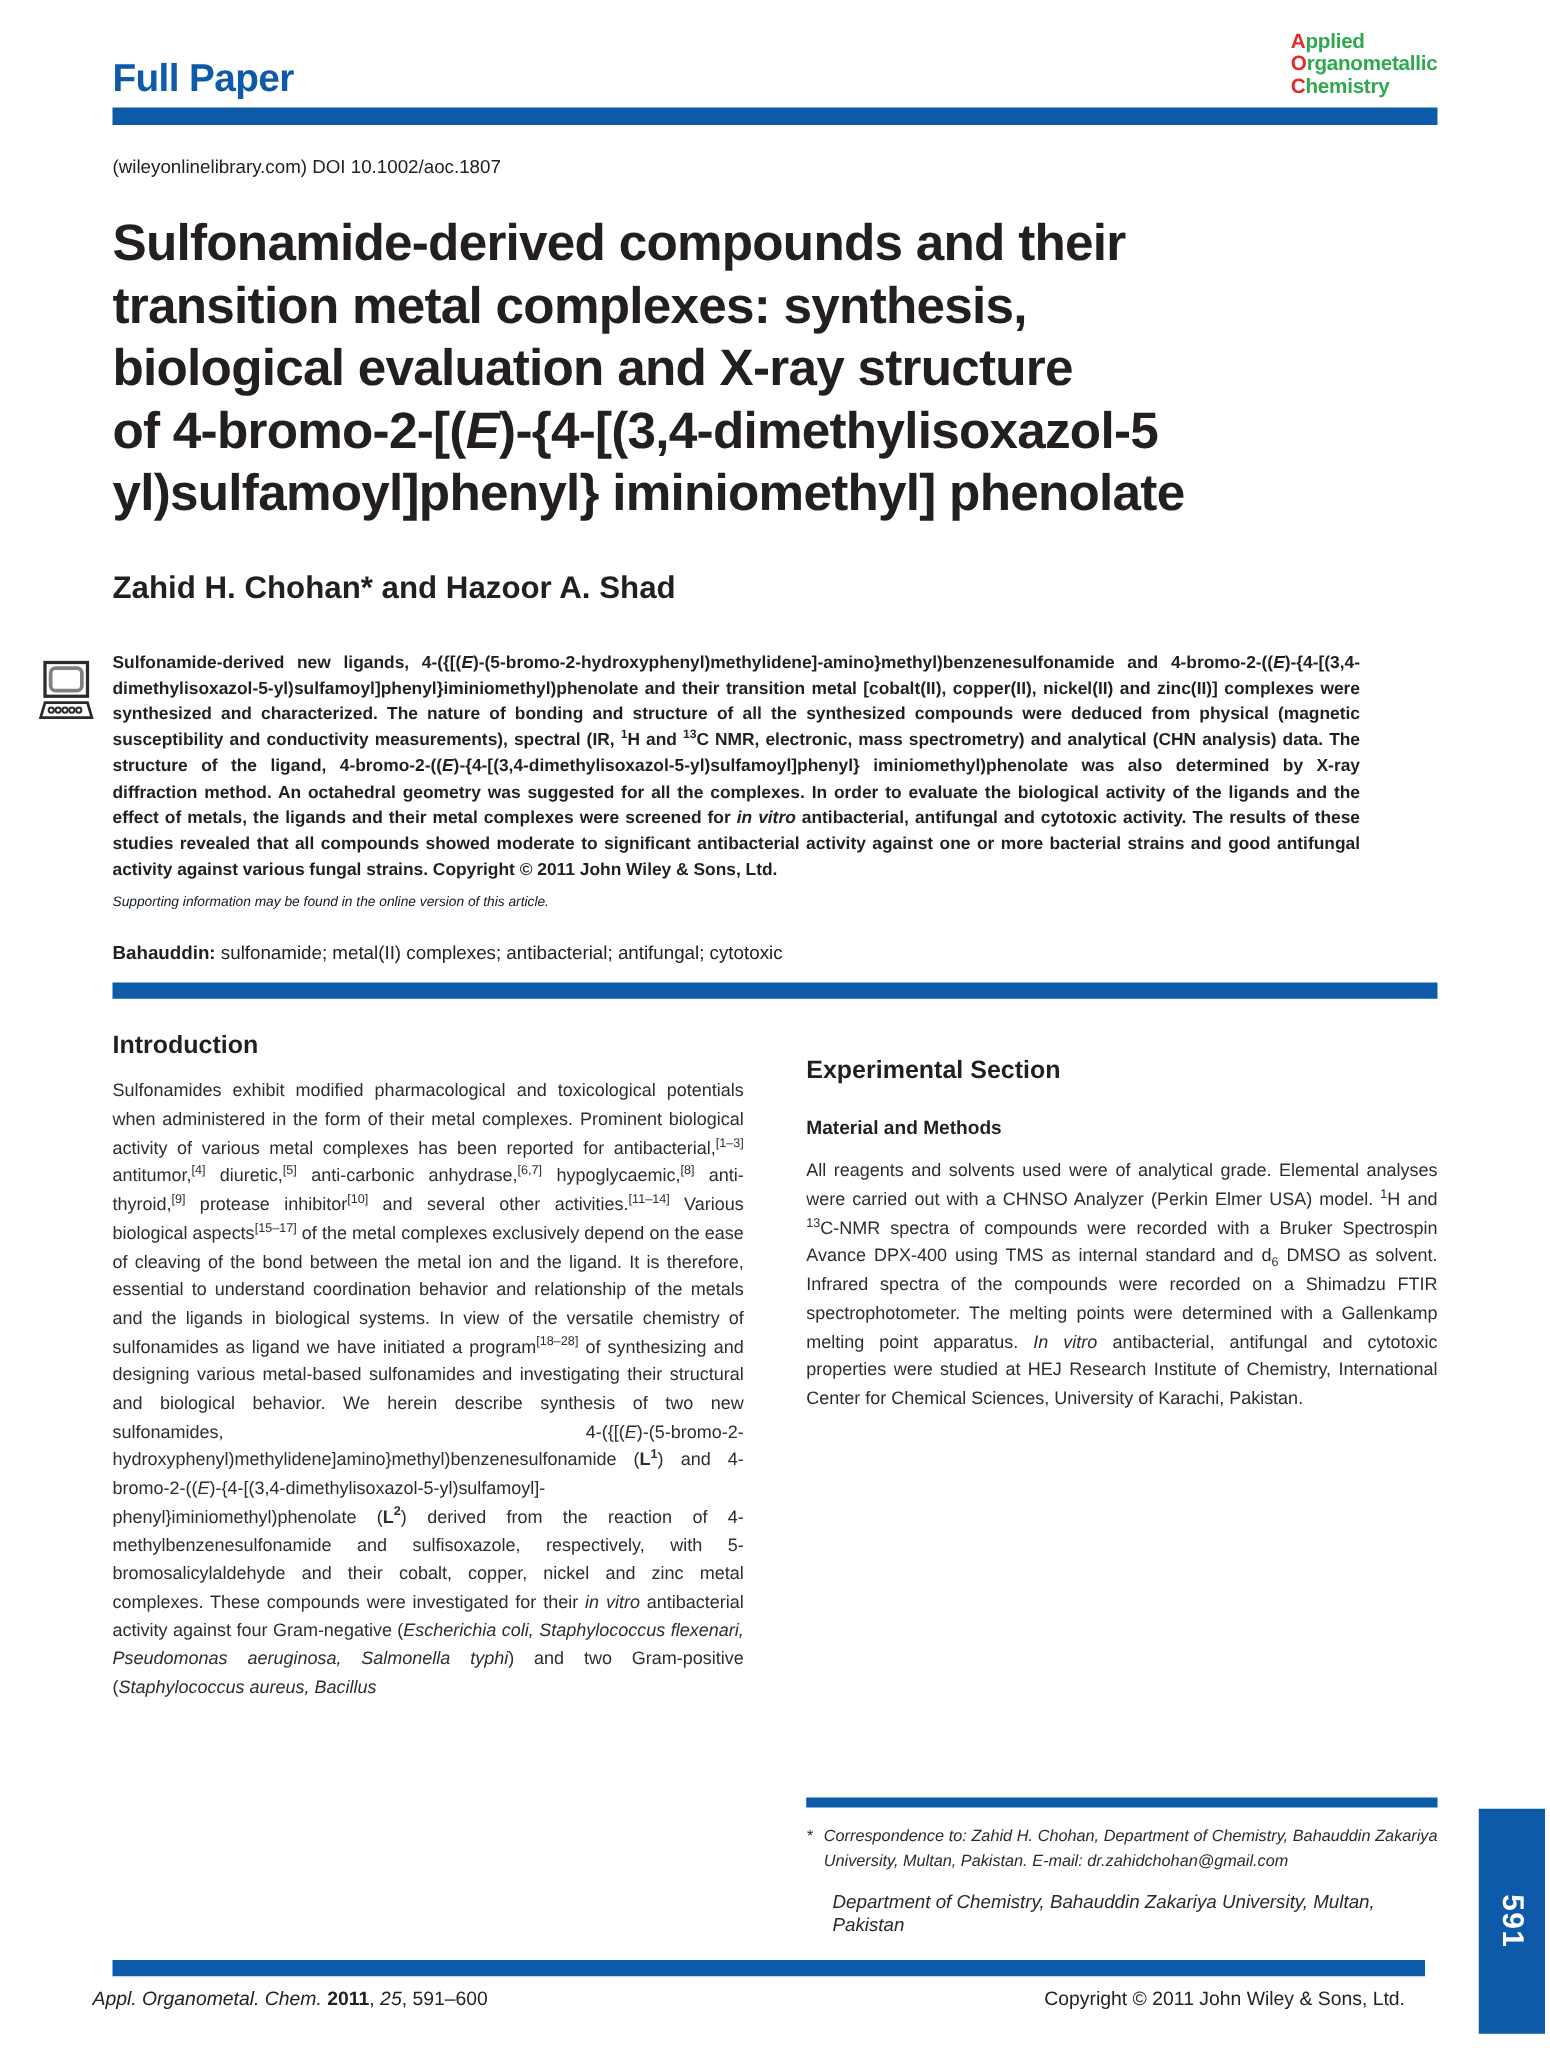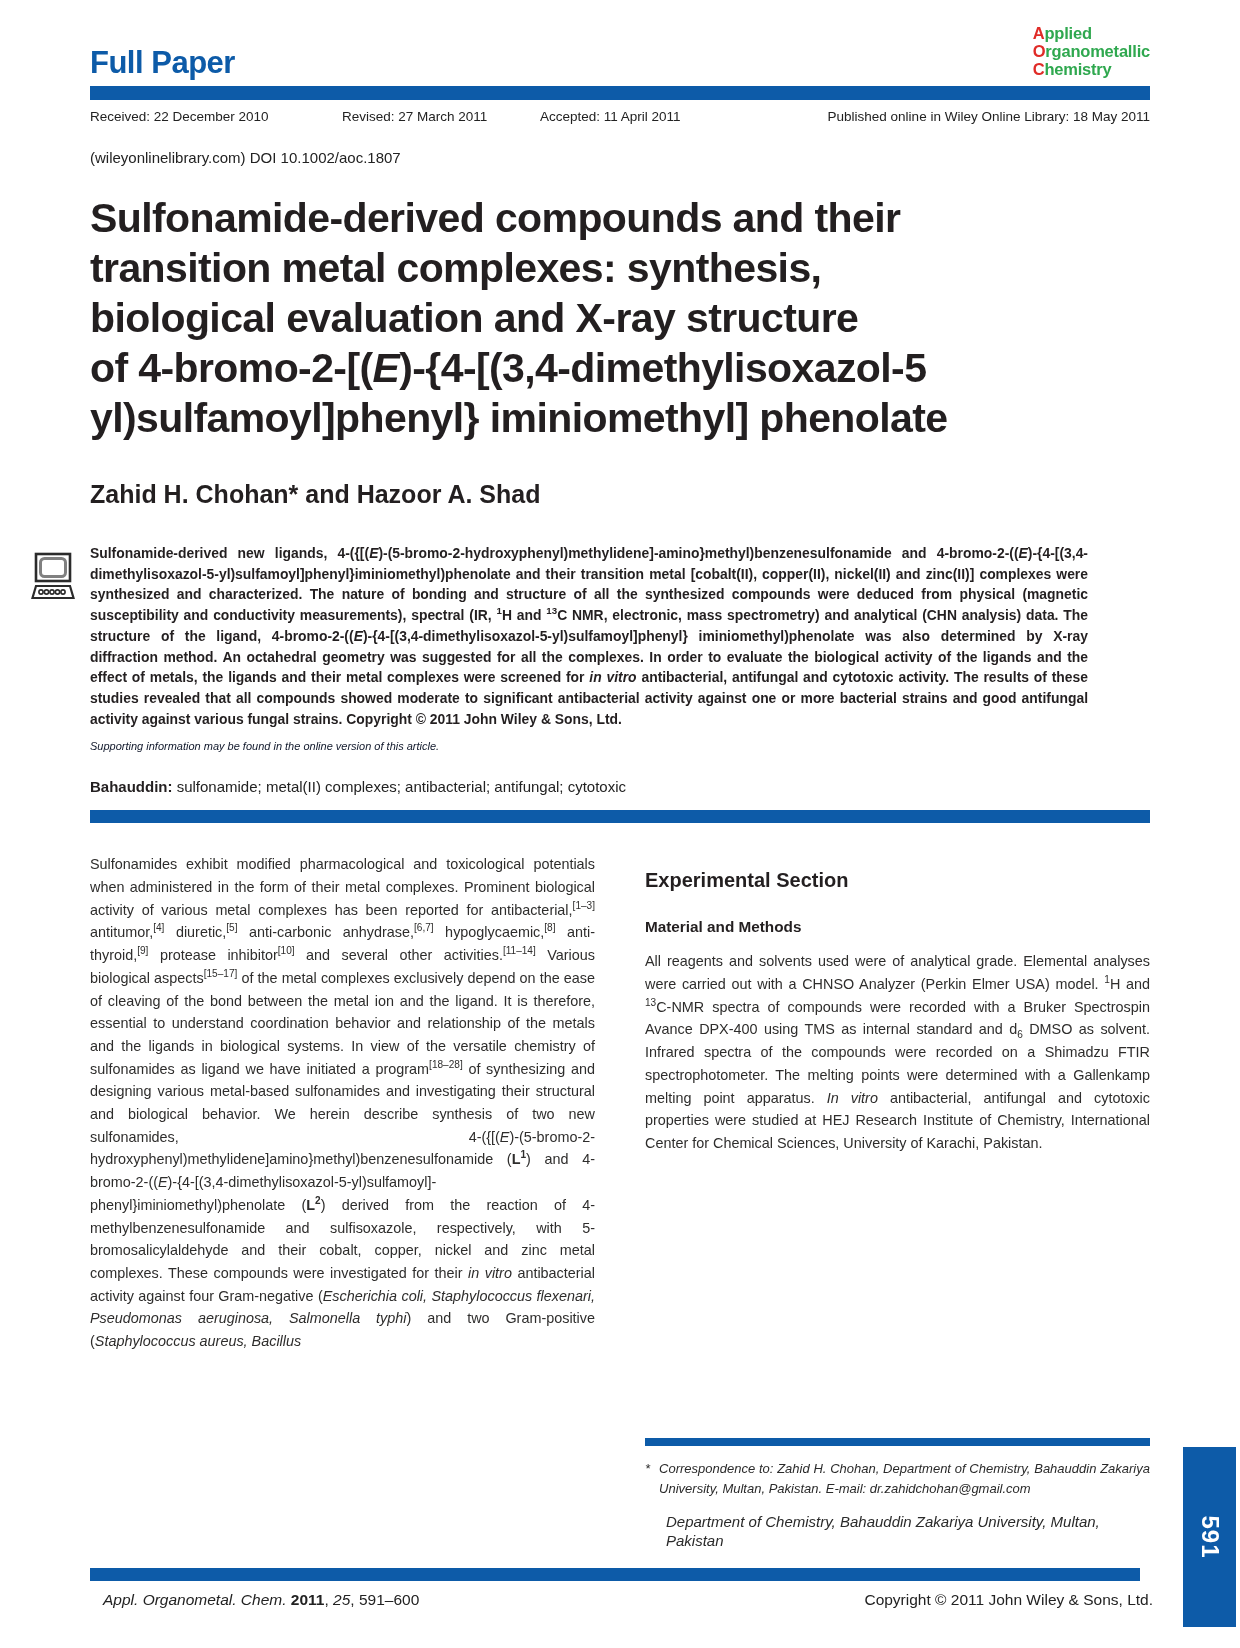--- a/index.html
+++ b/index.html
@@ -43,21 +43,21 @@
   sup{font-size:0.7em;line-height:0;vertical-align:super;}
   sub{font-size:0.7em;line-height:0;vertical-align:sub;}
   
   .footnote{position:absolute;left:645px;top:1438px;width:505px;}
   .foot-rule{background:#0d5ba8;height:8px;width:100%;}
   .foot-body{display:flex;gap:9px;margin-top:13px;font-size:13px;line-height:19.5px;font-style:italic;color:#2a2a2a;text-align:justify;}
   .foot-marker{flex:0 0 auto;}
   .affiliation{margin-top:14px;padding-left:21px;font-size:15px;line-height:19px;font-style:italic;color:#2a2a2a;}
   
   .bottom-rule{position:absolute;left:90px;top:1568px;width:1050px;height:13px;background:#0d5ba8;}
-  .footer-row{position:absolute;left:103px;top:1591px;width:1050px;display:flex;justify-content:space-between;font-size:15.5px;color:#222;}
+  .footer-row{position:absolute;left:74px;top:1591px;width:1050px;display:flex;justify-content:space-between;font-size:15.5px;color:#222;}
   
   .page-tab{position:absolute;left:1183px;top:1447px;width:53px;height:180px;background:#0d5ba8;
     display:flex;align-items:center;justify-content:center;}
   .page-tab span{transform:rotate(90deg);color:#fff;font-weight:bold;font-size:24px;letter-spacing:1px;}
 </style>
 </head>
 <body>
 
 <div class="page">
   <div class="content">
@@ -66,26 +66,20 @@
       <div class="section-label">Full Paper</div>
       <div class="logo">
         <div><span class="first">A</span><span class="rest">pplied</span></div>
         <div><span class="first">O</span><span class="rest">rganometallic</span></div>
         <div><span class="first">C</span><span class="rest">hemistry</span></div>
       </div>
     </div>
 
     <div class="rule"></div>
 
-    <div class="dates">
-      <span class="d1">Received: 22 December 2010</span>
-      <span class="d2">Revised: 27 March 2011</span>
-      <span class="d3">Accepted: 11 April 2011</span>
-      <span class="d4">Published online in Wiley Online Library: 18 May 2011</span>
-    </div>
 
     <div class="doi">(wileyonlinelibrary.com) DOI 10.1002/aoc.1807</div>
 
     <h1 class="title" style="margin-bottom:0;">
       <div>Sulfonamide-derived compounds and their</div>
       <div>transition metal complexes: synthesis,</div>
       <div>biological evaluation and X-ray structure</div>
       <div>of 4-bromo-2-[(<i>E</i>)-{4-[(3,4-dimethylisoxazol-5</div>
       <div>yl)sulfamoyl]phenyl} iminiomethyl] phenolate</div>
     </h1>
@@ -114,20 +108,21 @@
 
     <div class="keywords">
       <b>Bahauddin:</b>
       <span>sulfonamide; metal(II) complexes; antibacterial; antifungal; cytotoxic</span>
     </div>
 
     <div class="divider"></div>
 
     <div class="columns">
       <div class="col">
+        <h2 class="sec">Introduction</h2>
         <p>Sulfonamides exhibit modified pharmacological and toxicological potentials when administered in the form of their metal complexes. Prominent biological activity of various metal complexes has been reported for antibacterial,<sup>[1–3]</sup> antitumor,<sup>[4]</sup> diuretic,<sup>[5]</sup> anti-carbonic anhydrase,<sup>[6,7]</sup> hypoglycaemic,<sup>[8]</sup> anti-thyroid,<sup>[9]</sup> protease inhibitor<sup>[10]</sup> and several other activities.<sup>[11–14]</sup> Various biological aspects<sup>[15–17]</sup> of the metal complexes exclusively depend on the ease of cleaving of the bond between the metal ion and the ligand. It is therefore, essential to understand coordination behavior and relationship of the metals and the ligands in biological systems. In view of the versatile chemistry of sulfonamides as ligand we have initiated a program<sup>[18–28]</sup> of synthesizing and designing various metal-based sulfonamides and investigating their structural and biological behavior. We herein describe synthesis of two new sulfonamides, 4-({[(<i>E</i>)-(5-bromo-2-hydroxyphenyl)methylidene]amino}methyl)benzenesulfonamide (<b>L<sup>1</sup></b>) and 4-bromo-2-((<i>E</i>)-{4-[(3,4-dimethylisoxazol-5-yl)sulfamoyl]-phenyl}iminiomethyl)phenolate (<b>L<sup>2</sup></b>) derived from the reaction of 4-methylbenzenesulfonamide and sulfisoxazole, respectively, with 5-bromosalicylaldehyde and their cobalt, copper, nickel and zinc metal complexes. These compounds were investigated for their <i>in vitro</i> antibacterial activity against four Gram-negative (<i>Escherichia coli, Staphylococcus flexenari, Pseudomonas aeruginosa, Salmonella typhi</i>) and two Gram-positive (<i>Staphylococcus aureus, Bacillus</i></p>
       </div>
       <div class="col">
         <h2 class="sec exp">Experimental Section</h2>
         <h3 class="subsec">Material and Methods</h3>
         <p>All reagents and solvents used were of analytical grade. Elemental analyses were carried out with a CHNSO Analyzer (Perkin Elmer USA) model. <sup>1</sup>H and <sup>13</sup>C-NMR spectra of compounds were recorded with a Bruker Spectrospin Avance DPX-400 using TMS as internal standard and d<sub>6</sub> DMSO as solvent. Infrared spectra of the compounds were recorded on a Shimadzu FTIR spectrophotometer. The melting points were determined with a Gallenkamp melting point apparatus. <i>In vitro</i> antibacterial, antifungal and cytotoxic properties were studied at HEJ Research Institute of Chemistry, International Center for Chemical Sciences, University of Karachi, Pakistan.</p>
       </div>
     </div>
   </div>
 

